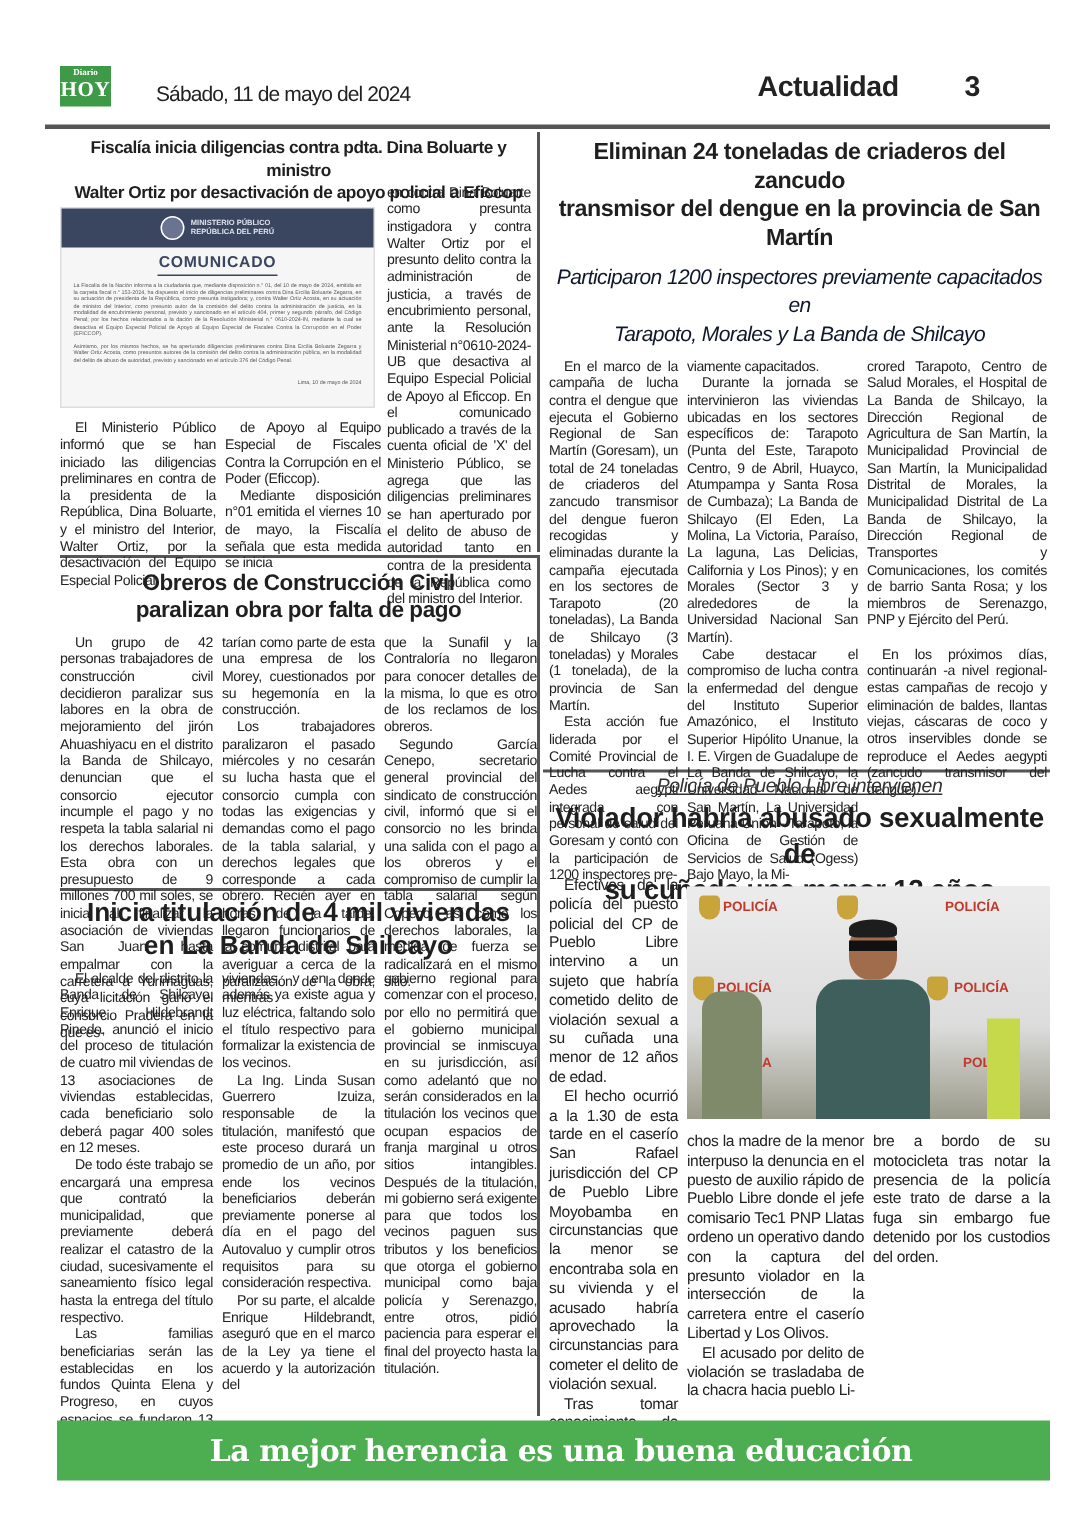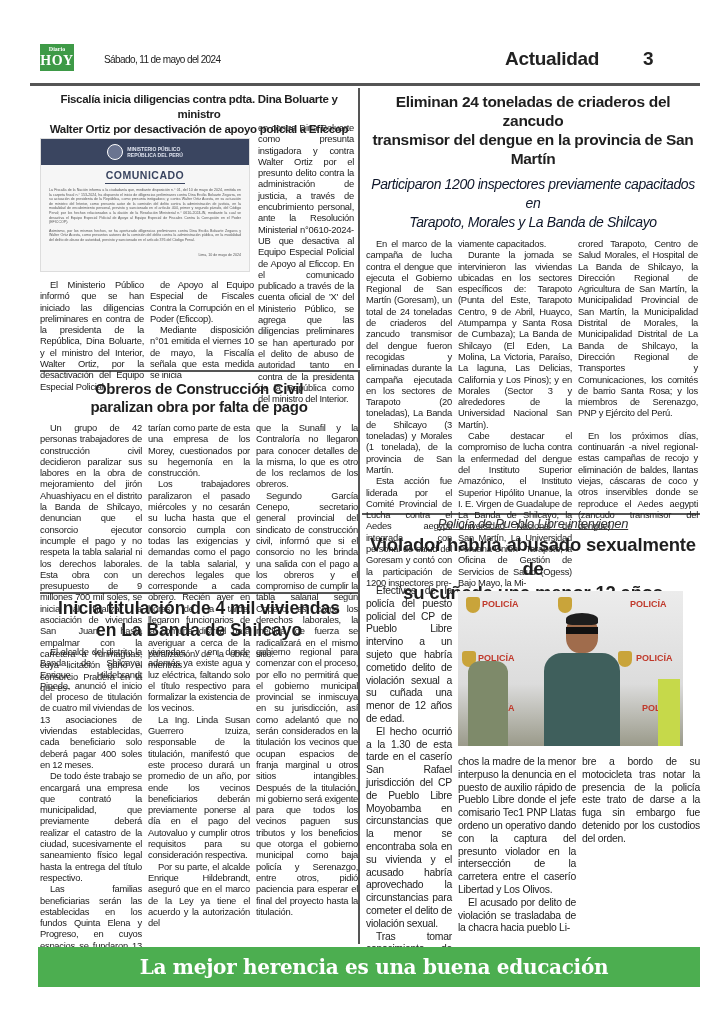--- a/index.html
+++ b/index.html
@@ -3,21 +3,21 @@
 <meta charset="utf-8">
 <style>
   * { box-sizing: border-box; margin: 0; padding: 0; }
   html, body { width: 723px; height: 1024px; background: #ffffff; overflow: hidden; }
   body { position: relative; font-family: "Liberation Sans", sans-serif; color: #1a1a1a; }
 
   .masthead { position: absolute; left: 40px; top: 44px; width: 660px; height: 30px; }
   .logo { position: absolute; left: 0; top: 0; width: 34px; height: 27px; background: #3e9a47; color: #fff; text-align: center; }
   .logo .small { font-size: 6px; font-weight: bold; line-height: 8px; display: block; padding-top: 1px; font-family: "Liberation Serif", serif; }
   .logo .big { font-size: 14px; font-weight: bold; line-height: 16px; display: block; font-family: "Liberation Serif", serif; letter-spacing: 0.5px; }
-  .date { position: absolute; left: 64px; top: 10px; font-size: 10px; letter-spacing: -0.6px; color: #222; text-align: right; }
+  .date { position: absolute; left: 64px; top: 10px; font-size: 14px; letter-spacing: -0.6px; color: #222; text-align: right; }
   .section { position: absolute; left: 465px; top: 4px; font-size: 19px; font-weight: bold; color: #222; letter-spacing: -0.3px; }
   .pagenum { position: absolute; left: 603px; top: 4px; font-size: 19px; font-weight: bold; color: #222; }
   .rule-top { position: absolute; left: 30px; top: 83px; width: 670px; height: 3px; background: #555; }
 
   .vrule { position: absolute; background: #555; width: 2px; }
   .hrule { position: absolute; background: #555; height: 2px; }
 
   .art { position: absolute; }
   .headline { font-weight: bold; text-align: center; color: #1f1f1f; letter-spacing: -0.3px; }
   .cols { display: flex; gap: 6px; }
@@ -52,21 +52,21 @@
 
   
   #a4 { left: 40px; top: 597px; width: 318px; }
   #a4 .headline { font-size: 17.5px; line-height: 22px; font-weight: bold; letter-spacing: 0; }
   #a4 .cols { margin-top: 5px; }
 
   
   #a5 { left: 366px; top: 516px; width: 334px; }
   #a5 .kicker { text-align: center; font-style: italic; text-decoration: underline; font-size: 13px; color: #333; letter-spacing: -0.3px; }
   #a5 .headline { font-size: 18.5px; line-height: 24px; margin-top: 2px; letter-spacing: -0.2px; }
-  .photo { position: absolute; left: 458px; top: 591px; width: 225px; height: 155px; background: #d9d9d9; overflow: hidden; }
+  .photo { position: absolute; left: 458px; top: 591px; width: 242px; height: 155px; background: #d9d9d9; overflow: hidden; }
   .photo .wall { position: absolute; inset: 0; background: linear-gradient(180deg,#ececec 0%,#dcdcdc 60%,#9a9a8a 100%); }
   .photo .badge { position: absolute; width: 60px; height: 18px; color: #c0392b; font-weight: bold; font-size: 9px; }
   .photo .crest { position: absolute; width: 14px; height: 16px; background: #c9a43a; border-radius: 3px 3px 7px 7px; }
   .photo .person { position: absolute; left: 86px; top: 24px; width: 76px; height: 131px; }
   .photo .head { position: absolute; left: 22px; top: 0; width: 32px; height: 38px; background: #a06c4c; border-radius: 45% 45% 40% 40%; }
   .photo .hair { position: absolute; left: 22px; top: -2px; width: 32px; height: 12px; background: #1d1d1d; border-radius: 50% 50% 20% 20%; }
   .photo .blindfold { position: absolute; left: 22px; top: 12px; width: 32px; height: 7px; background: #111; }
   .photo .shirt { position: absolute; left: 0; top: 38px; width: 76px; height: 93px; background: #3f5f5c; border-radius: 18px 18px 0 0; }
   .photo .officer { position: absolute; top: 70px; width: 40px; height: 90px; background: #7e8a6a; border-radius: 12px 12px 0 0; }
   .photo .vest { position: absolute; top: 88px; width: 22px; height: 70px; background: #c6d94a; }

